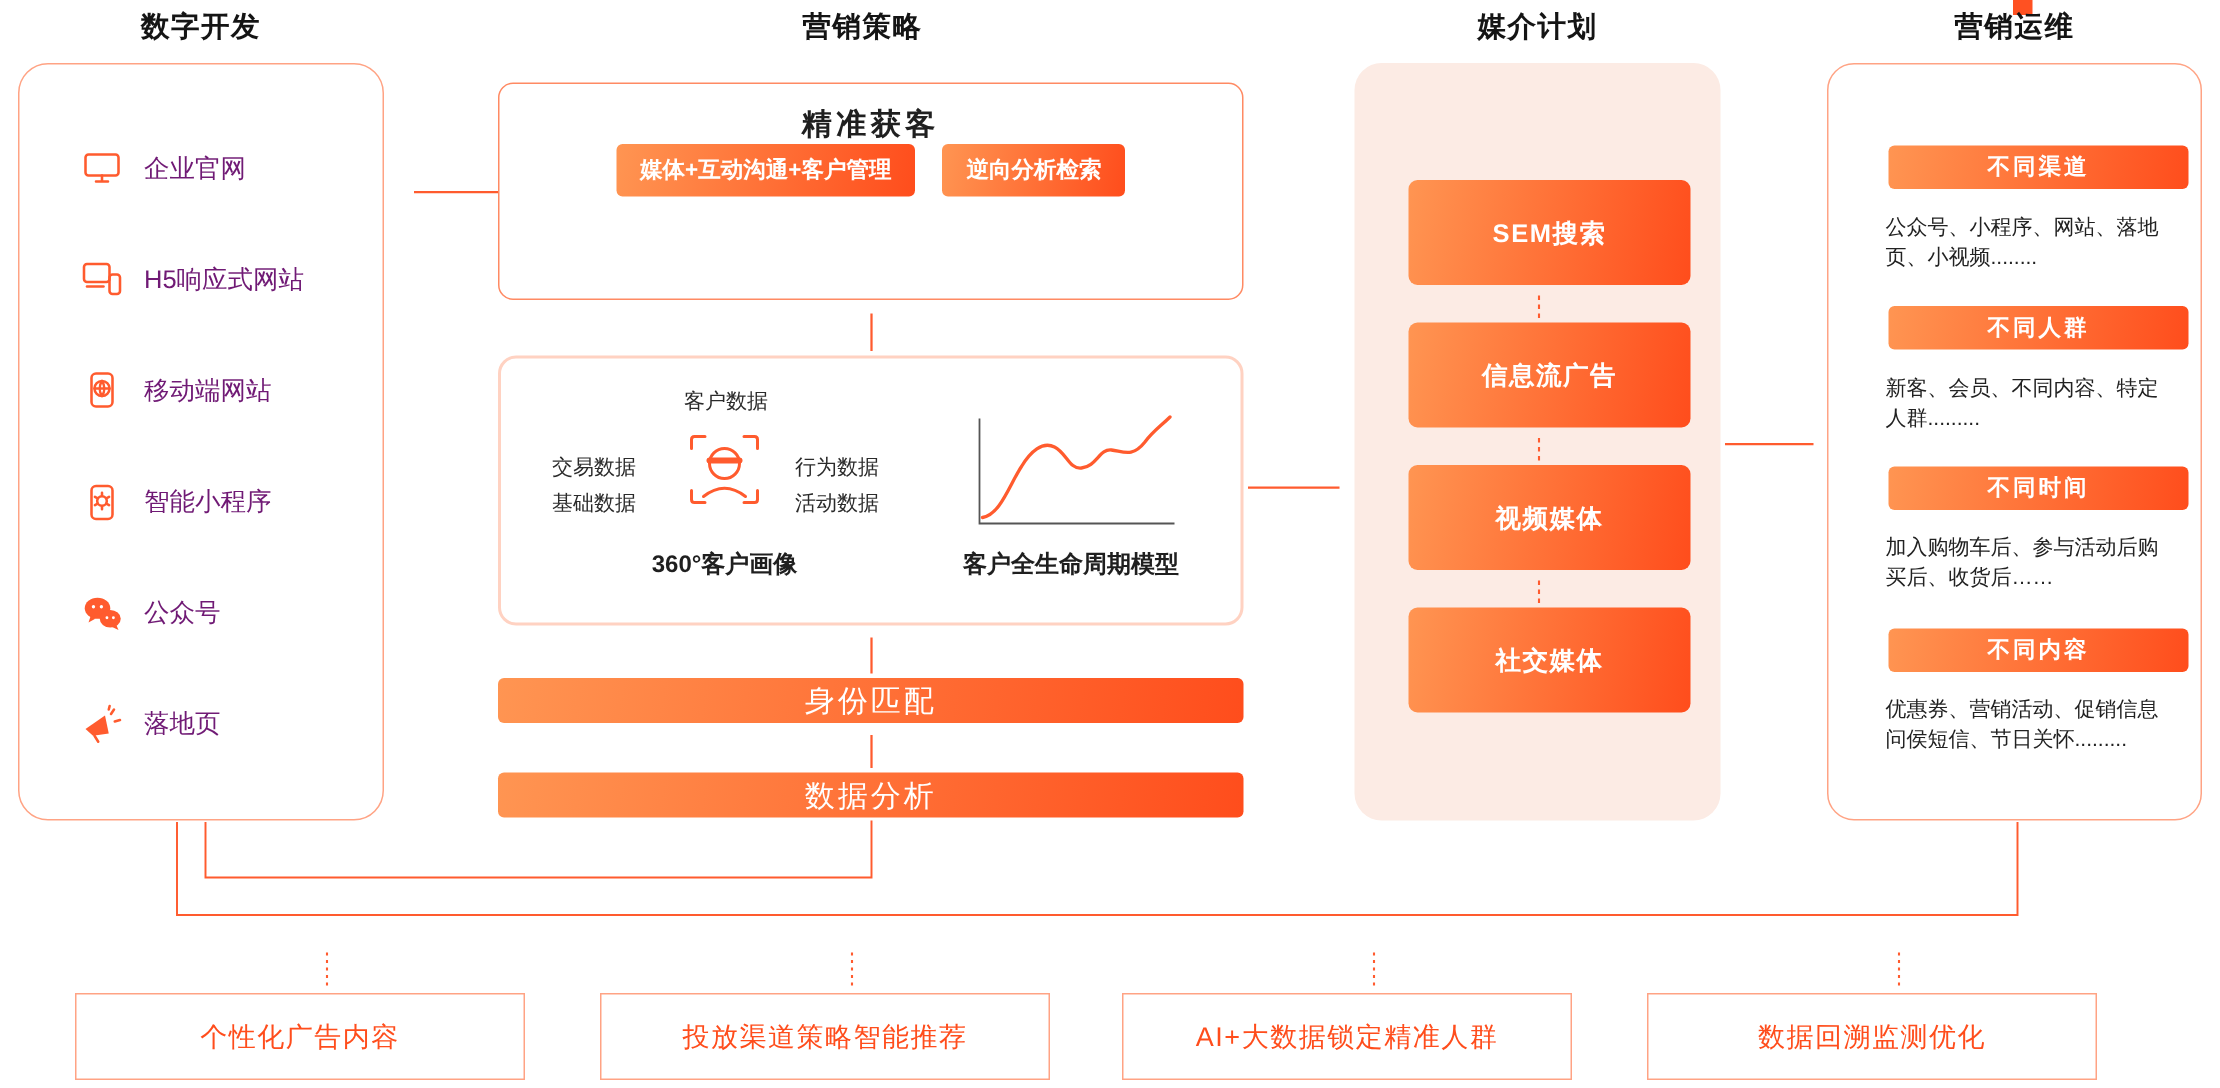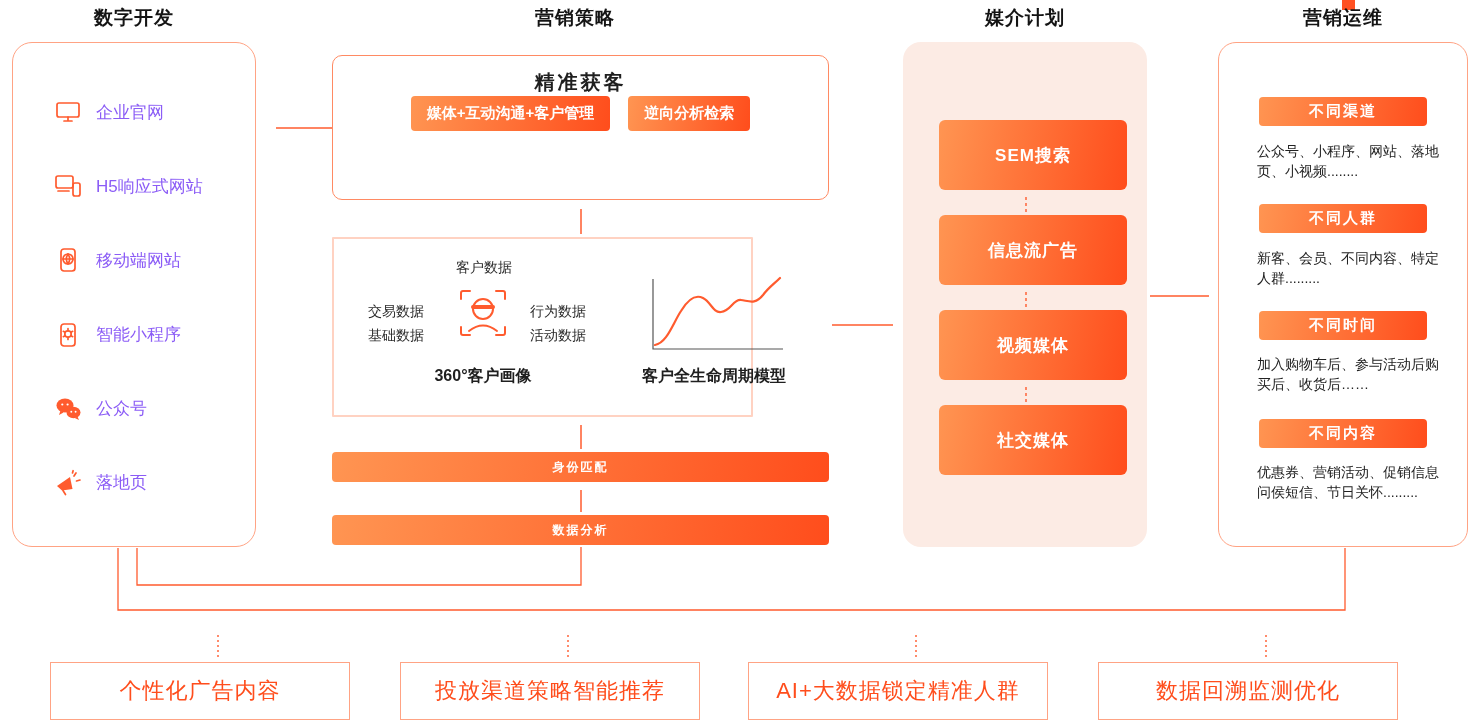--- a/index.html
+++ b/index.html
@@ -9,50 +9,50 @@
 
   .col-title{position:absolute;top:5px;transform:translateX(-50%);font-size:19px;font-weight:700;color:#141414;letter-spacing:1px;white-space:nowrap}
 
   .deco-square{position:absolute;left:1342px;top:0;width:13px;height:10px;background:#ff5122}
 
   
   .panel-digital{position:absolute;left:12px;top:42px;width:244px;height:505px;border:1px solid #ffa384;border-radius:20px;background:#fff;
     display:flex;flex-direction:column;justify-content:space-between;padding:54px 8px 48px 40px}
   .dev-item{display:flex;align-items:center;gap:13px}
   .dev-item .icon{width:30px;height:30px;flex:0 0 30px;display:flex;align-items:center;justify-content:center}
-  .dev-label{font-size:17px;color:#8b5cf6;white-space:nowrap}
+  .dev-label{font-size:17px;color:#701a75;white-space:nowrap}
   .icon svg{width:28px;height:28px;stroke:#ff5b2e;fill:none;stroke-width:1.7;stroke-linecap:round;stroke-linejoin:round}
 
   
   .grad{background:linear-gradient(100deg,#ff9552 0%,#ff4d1c 100%);color:#fff}
   .box-acquisition{position:absolute;left:332px;top:55px;width:497px;height:145px;background:#fff;border:1px solid #ff8a63;border-radius:10px;text-align:center}
   .box-acquisition h3{margin-top:13px;font-size:20px;color:#1f1f1f;letter-spacing:3px;font-weight:700}
   .tag-row{display:flex;justify-content:center;gap:18px;}
   .tag{padding:8px 16px;border-radius:4px;font-size:15px;font-weight:600;white-space:nowrap}
 
-  .box-customer{position:absolute;left:332px;top:237px;width:421px;height:180px;background:#fff;border:2px solid #ffd2c2;border-radius:1px}
+  .box-customer{position:absolute;left:332px;top:237px;width:497px;height:180px;background:#fff;border:2px solid #ffd2c2;border-radius:12px}
   .cust-label{position:absolute;font-size:14px;color:#2b2b2b;white-space:nowrap}
   .caption{position:absolute;font-size:16px;font-weight:700;color:#1f1f1f;text-align:center;white-space:nowrap}
   .face-icon{position:absolute;left:123px;top:48px;width:52px;height:56px}
   .face-icon svg{width:52px;height:56px;stroke:#ff5b2e;fill:none;stroke-width:2;stroke-linecap:round;stroke-linejoin:round}
   .lifecycle-chart{position:absolute;left:305px;top:34px;width:150px;height:88px}
 
-  .bar{position:absolute;left:332px;width:497px;height:30px;border-radius:4px;display:flex;align-items:center;justify-content:center;font-size:12px;font-weight:700;letter-spacing:2px}
+  .bar{position:absolute;left:332px;width:497px;height:30px;border-radius:4px;display:flex;align-items:center;justify-content:center;font-size:20px;font-weight:400;letter-spacing:2px}
 
   
   .panel-media{position:absolute;left:903px;top:42px;width:244px;height:505px;background:#fcebe4;border-radius:18px}
   .media-box{position:absolute;left:36px;width:188px;height:70px;border-radius:6px;display:flex;align-items:center;justify-content:center;font-size:17px;font-weight:700;letter-spacing:1px}
 
   
   .panel-ops{position:absolute;left:1218px;top:42px;width:250px;height:505px;background:#fff;border:1px solid #ffa384;border-radius:18px}
-  .ops-header{position:absolute;left:40px;width:168px;height:29px;border-radius:4px;display:flex;align-items:center;justify-content:center;font-size:15px;font-weight:700;letter-spacing:2px}
+  .ops-header{position:absolute;left:40px;width:200px;height:29px;border-radius:4px;display:flex;align-items:center;justify-content:center;font-size:15px;font-weight:700;letter-spacing:2px}
   .ops-desc{position:absolute;left:38px;width:194px;font-size:14px;color:#222;line-height:1.45}
 
   
-  .footer-box{position:absolute;top:662px;width:300px;height:58px;background:#fff;border:1px solid #ffa384;display:flex;align-items:center;justify-content:center;font-size:22px;color:#ff4d1c;font-weight:500;letter-spacing:1px}
+  .footer-box{position:absolute;top:662px;width:300px;height:58px;background:#fff;border:1px solid #ffa384;display:flex;align-items:center;justify-content:center;font-size:18px;color:#ff4d1c;font-weight:500;letter-spacing:1px}
 
   .overlay{position:absolute;left:0;top:0;width:1480px;height:725px;pointer-events:none}
   .overlay path{fill:none}
 </style>
 </head>
 <body>
 
 <div class="canvas">
 
   <div class="deco-square"></div>

